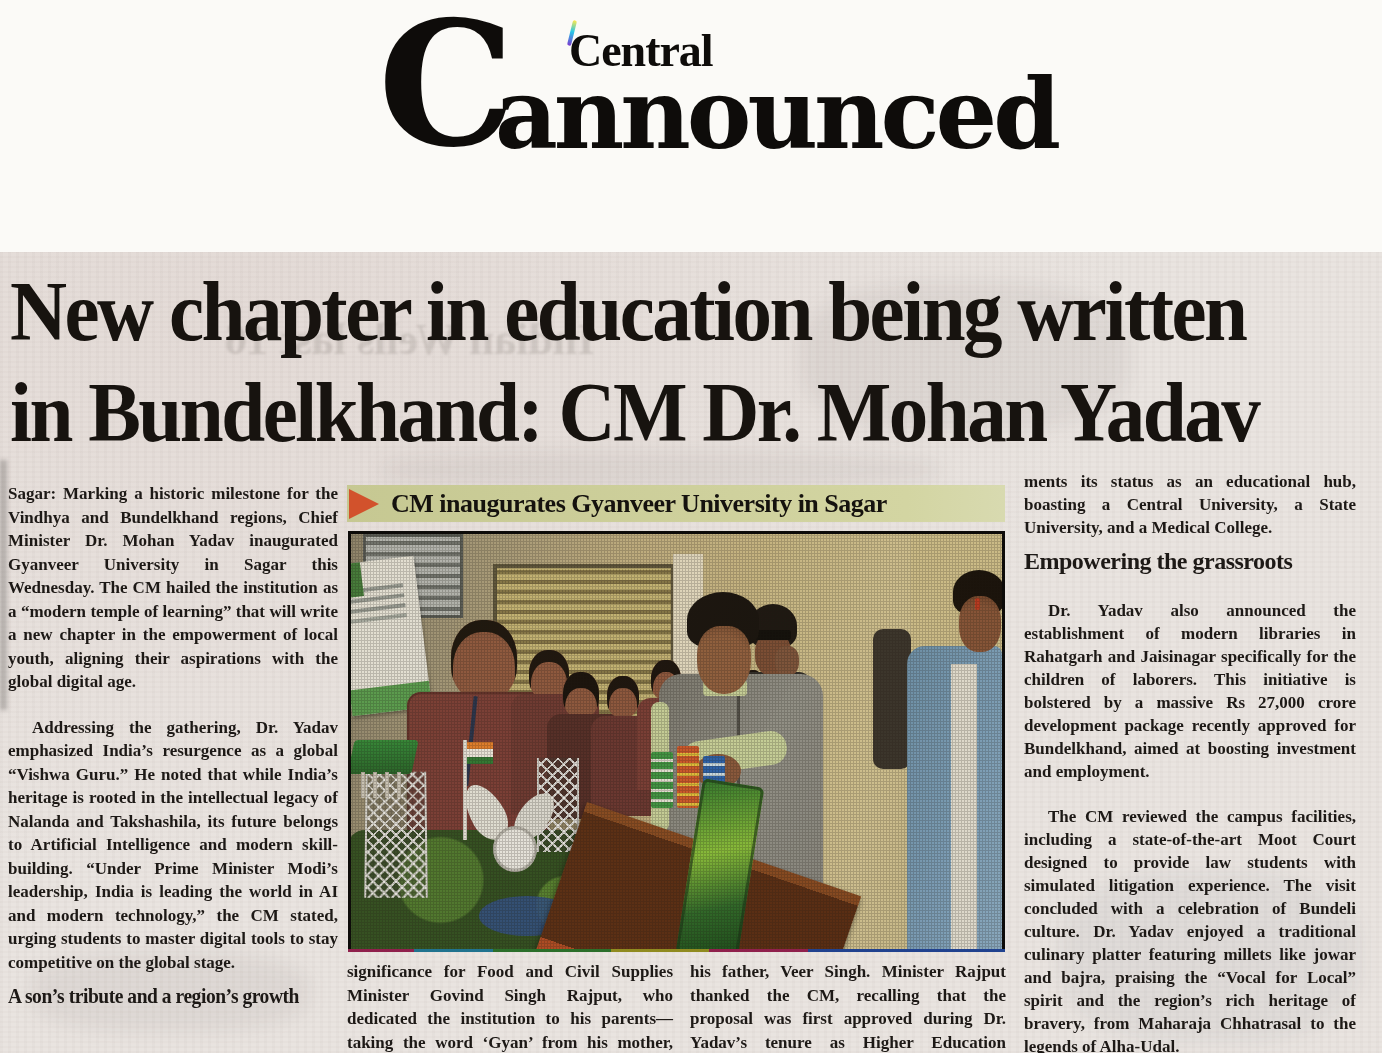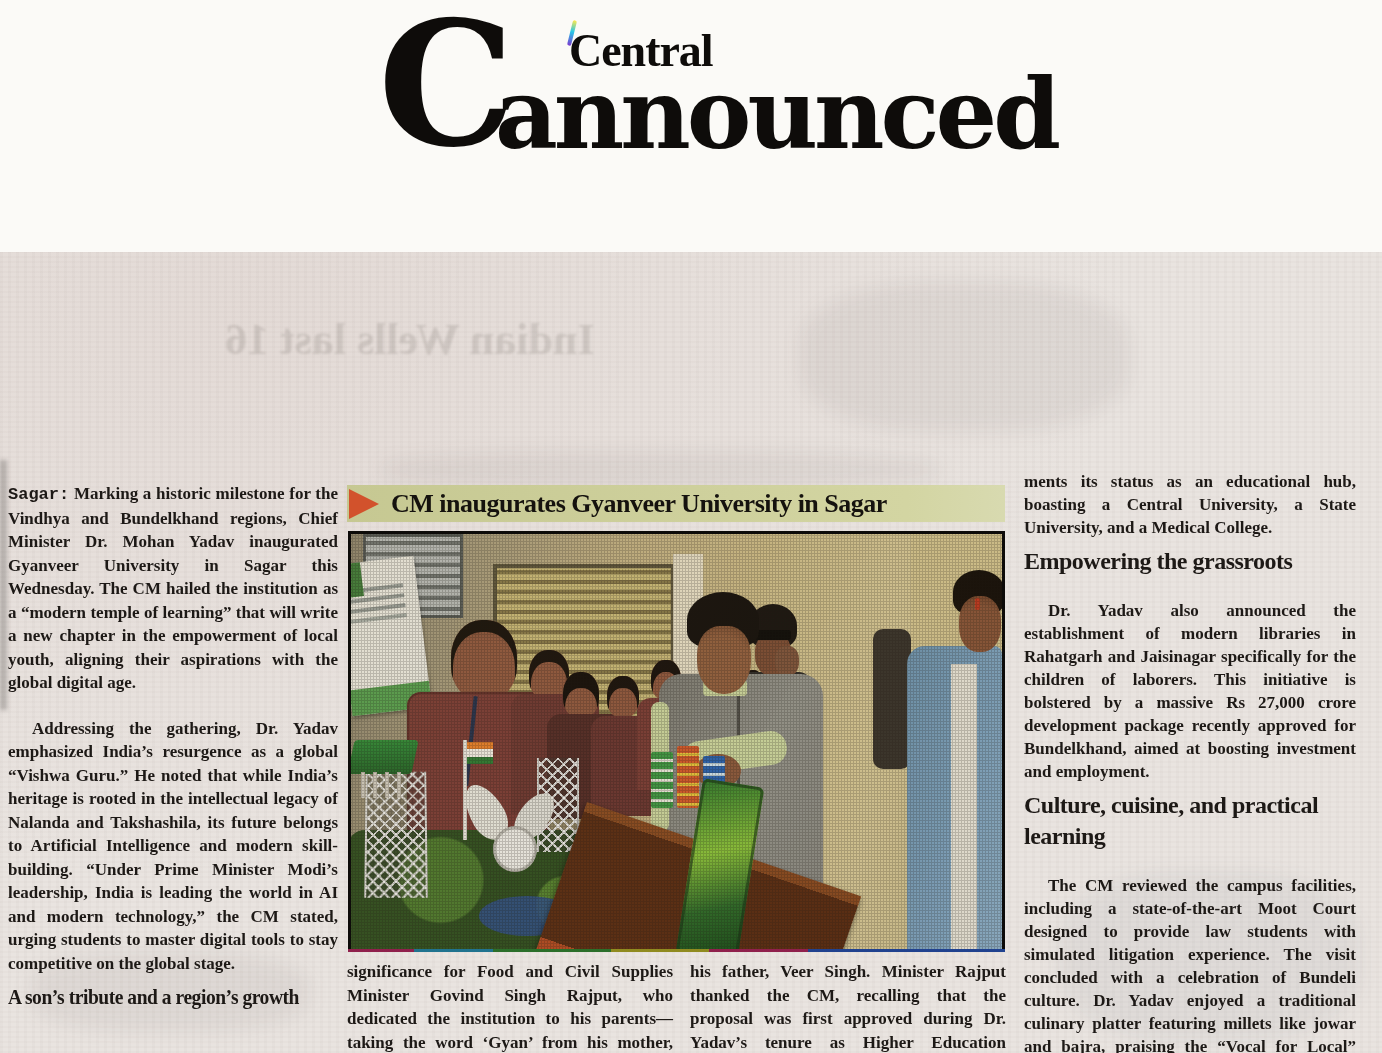--- a/index.html
+++ b/index.html
@@ -41,21 +41,21 @@
   .b4{left:30px;top:700px;width:280px;height:80px;}
 
   
   .headline{position:absolute;left:10px;top:6px;width:1372px;color:#17130f;}
   .hl{font-weight:bold;font-size:79px;line-height:1.28;letter-spacing:-2.5px;white-space:nowrap;transform:scaleY(1.06);transform-origin:top left;}
 
   
   .col{position:absolute;text-align:justify;font-size:17px;line-height:23.5px;font-weight:600;}
   .col p{margin:0 0 3px 0;}
   .col p.ind{text-indent:24px;margin-top:22px;}
-  .lead{font-weight:bold;font-family:Liberation Mono, monospace;}
+  .lead{font-weight:bold;}
   h2.sec{font-size:24px;line-height:31px;margin:7px 0 5px 0;font-weight:bold;text-align:left;letter-spacing:-.5px;}
   h2.sec.one{white-space:nowrap;font-size:21px;transform:scaleX(.93);transform-origin:left;}
 
   .col-left{left:8px;top:230px;width:330px;height:571px;}
   .col-right{left:1024px;top:218px;width:332px;height:583px;line-height:23px;}
   .sub-left{left:347px;top:708px;width:326px;height:93px;}
   .sub-right{left:690px;top:708px;width:316px;height:93px;}
 
   
   .caption-bar{position:absolute;left:347px;top:233px;width:658px;height:37px;
@@ -168,20 +168,24 @@
   <div class="reg-mark"></div>
 
   <div class="article">
     <div class="ghost g1">Indian Wells last 16</div>
     <div class="blob b1"></div>
     <div class="blob b2"></div>
     <div class="blob b3"></div>
     <div class="blob b4"></div>
     <div class="edge-shadow"></div>
 
+    <div class="headline">
+      <div class="hl">New chapter in education being written</div>
+      <div class="hl">in Bundelkhand: CM Dr. Mohan Yadav</div>
+    </div>
 
     <div class="col col-left">
       <p><span class="lead">Sagar:</span><span> Marking a historic milestone for the Vindhya and Bundelkhand regions, Chief Minister Dr. Mohan Yadav inaugurated Gyanveer University in Sagar this Wednesday. The CM hailed the institution as a “modern temple of learning” that will write a new chapter in the empowerment of local youth, aligning their aspirations with the global digital age.</span></p>
       <p class="ind">Addressing the gathering, Dr. Yadav emphasized India’s resurgence as a global “Vishwa Guru.” He noted that while India’s heritage is rooted in the intellectual legacy of Nalanda and Takshashila, its future belongs to Artificial Intelligence and modern skill-building. “Under Prime Minister Modi’s leadership, India is leading the world in AI and modern technology,” the CM stated, urging students to master digital tools to stay competitive on the global stage.</p>
       <h2 class="sec one">A son’s tribute and a region’s growth</h2>
 
     </div>
 
     <div class="caption-bar">
       <span class="cap-arrow"></span>
@@ -263,17 +267,16 @@
       <p>significance for Food and Civil Supplies Minister Govind Singh Rajput, who dedicated the institution to his parents—taking the word ‘Gyan’ from his mother, Gyanbai, and ‘Veer’ from</p>
     </div>
     <div class="col sub-right">
       <p>his father, Veer Singh. Minister Rajput thanked the CM, recalling that the proposal was first approved during Dr. Yadav’s tenure as Higher Education Minister. With this launch, Sagar ce-</p>
     </div>
 
     <div class="col col-right">
       <p>ments its status as an educational hub, boasting a Central University, a State University, and a Medical College.</p>
       <h2 class="sec">Empowering the grassroots</h2>
       <p class="ind">Dr. Yadav also announced the establishment of modern libraries in Rahatgarh and Jaisinagar specifically for the children of laborers. This initiative is bolstered by a massive Rs 27,000 crore development package recently approved for Bundelkhand, aimed at boosting investment and employment.</p>
-      <h2 class="sec">Culture, cuisine, and practical learning</h2>
       <p class="ind">The CM reviewed the campus facilities, including a state-of-the-art Moot Court designed to provide law students with simulated litigation experience. The visit concluded with a celebration of Bundeli culture. Dr. Yadav enjoyed a traditional culinary platter featuring millets like jowar and bajra, praising the “Vocal for Local” spirit and the region’s rich heritage of bravery, from Maharaja Chhatrasal to the legends of Alha-Udal.</p>
     </div>
   </div>
 </div>
 
 </body></html>

